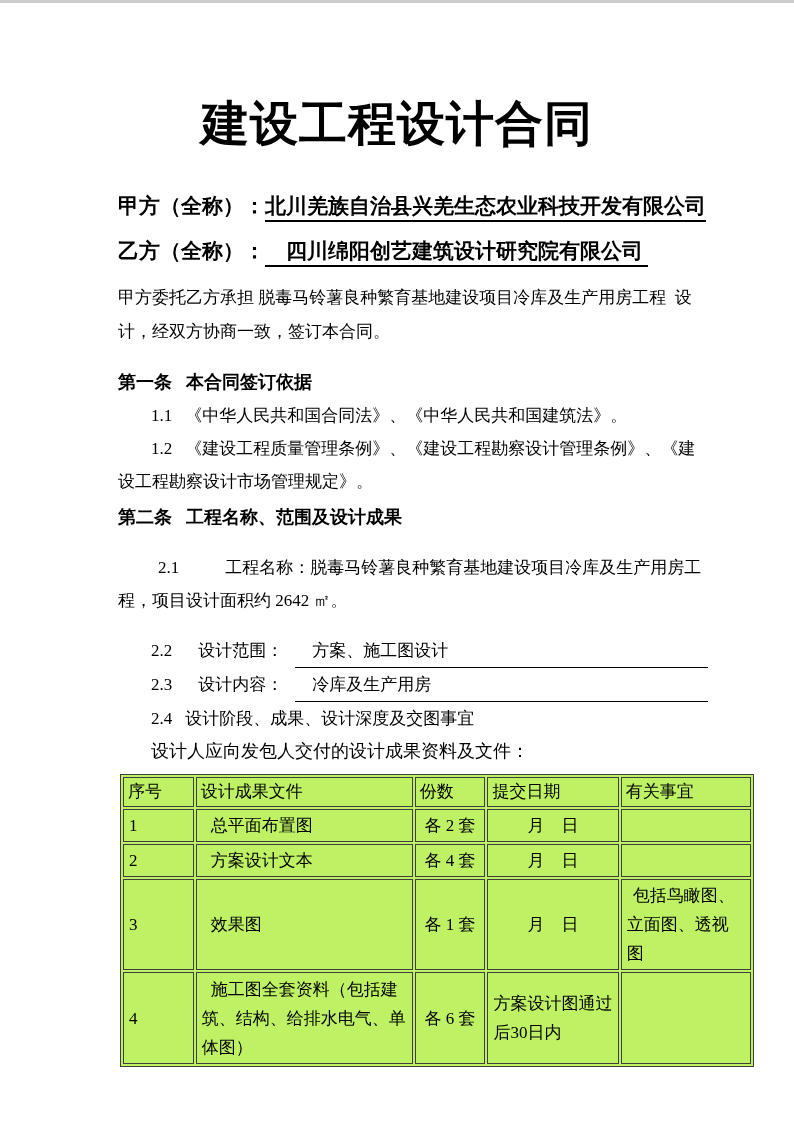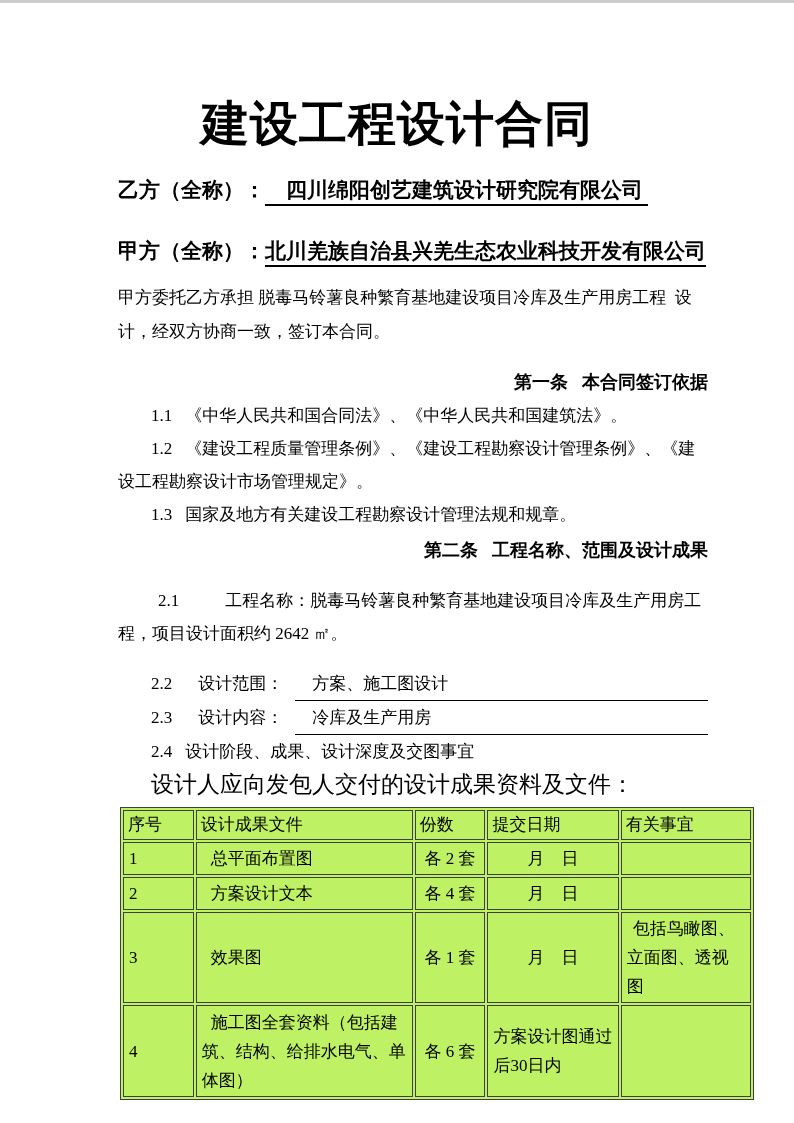--- a/index.html
+++ b/index.html
@@ -18,35 +18,35 @@
   .content { padding-left:118px; width:590px; }
 
   .party-line { font-size:21px; font-weight:bold; line-height:28px; white-space:nowrap; }
   .party-line.first { margin-top:33px; }
   .party-line.second { margin-top:17px; }
   .party-name { border-bottom:2px solid #000; padding-bottom:2px; }
 
   .intro { font-size:17px; line-height:34px; margin-top:16px; }
   .u { }
 
-  .heading { font-size:18px; font-weight:bold; line-height:33px; margin-top:3px;text-align:right; }
+  .heading { font-size:18px; font-weight:bold; line-height:33px; margin-top:3px; }
   .heading .h-label { margin-right:14px; }
 
   .item { font-size:17px; line-height:33px; text-indent:33px; }
   .item .num { margin-right:13px; }
 
   .item21 { text-indent:40px; }
   .item21 .num { margin-right:46px; }
 
   .flex-item { display:flex; font-size:17px; line-height:33px; padding-left:33px;gap:12px; }
   .flex-item .num { margin-right:14px; white-space:nowrap; }
   .flex-item .f-label { white-space:nowrap; }
   .fill-underline { flex:1; border-bottom:1px solid #000; }
 
-  .deliver-note { font-size:23px; line-height:33px; text-indent:33px; }
+  .deliver-note { font-size:18px; line-height:33px; text-indent:33px; }
 
   table.deliverables {
     margin:6px 0 0 2px; width:634px; table-layout:fixed;
     border-collapse:separate; border-spacing:2px;
     border:1px solid #3f3f3f; background:#bef264;
   }
   table.deliverables th, table.deliverables td {
     border:1px solid #3f3f3f; font-size:17px; font-weight:normal;
     overflow:hidden;
   }
@@ -63,38 +63,37 @@
 </head>
 <body>
 
 <div class="page">
   <div class="top-strip"></div>
 
   <div class="doc-title">建设工程设计合同</div>
 
   <div class="content">
 
+    <div class="party-line first">
+      <span>甲方（全称）：</span><span class="party-name">北川羌族自治县兴羌生态农业科技开发有限公司</span>
+    </div>
+
     <div class="party-line second">
       <span>乙方（全称）：</span><span class="party-name">　四川绵阳创艺建筑设计研究院有限公司&nbsp;</span>
-    </div>
-
-    <div class="party-line first">
-      <span>甲方（全称）：</span><span class="party-name">北川羌族自治县兴羌生态农业科技开发有限公司</span>
     </div>
 
     <p class="intro"><span>甲方委托乙方承担</span><span class="u">&nbsp;脱毒马铃薯良种繁育基地建设项目冷库及生产用房工程&nbsp;</span><span>&nbsp;设计，经双方协商一致，签订本合同。</span></p>
 
     <div class="heading">
       <span class="h-label">第一条</span><span>本合同签订依据</span>
     </div>
 
     <div id="a1-items">
         <div class="item"><span class="num">1.1</span><span>《中华人民共和国合同法》、《中华人民共和国建筑法》。</span></div>
         <div class="item"><span class="num">1.2</span><span>《建设工程质量管理条例》、《建设工程勘察设计管理条例》、《建设工程勘察设计市场管理规定》。</span></div>
-        <div class="item"><span class="num">1.3</span><span>国家及地方有关建设工程勘察设计管理法规和规章。</span></div>
       </div>
 
     <div class="heading">
       <span class="h-label">第二条</span><span>工程名称、范围及设计成果</span>
     </div>
 
     <p class="item item21"><span class="num">2.1</span><span>工程名称：</span><span class="u">脱毒马铃薯良种繁育基地建设项目冷库及生产用房工程</span><span>，项目设计面积约</span><span class="u">&nbsp;2642&nbsp;</span><span>㎡。</span></p>
 
     <div class="flex-item">
       <span class="num">2.2</span>

